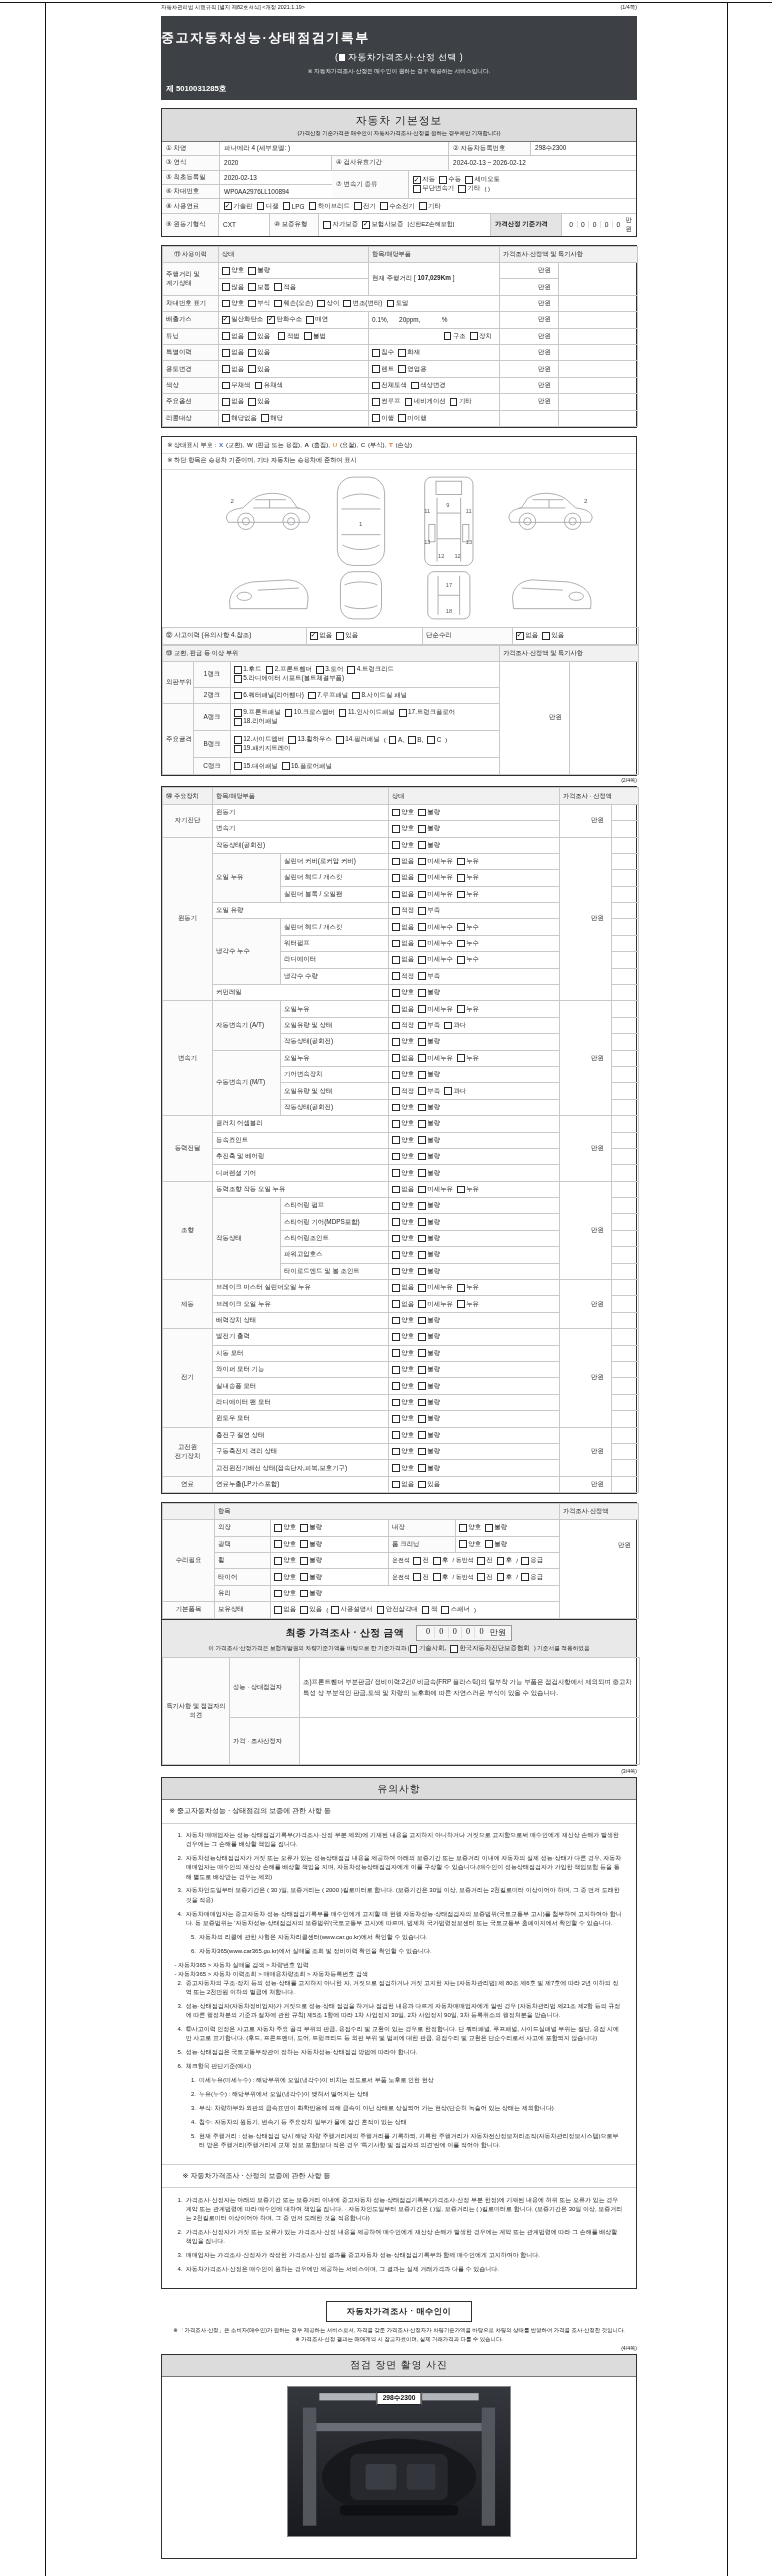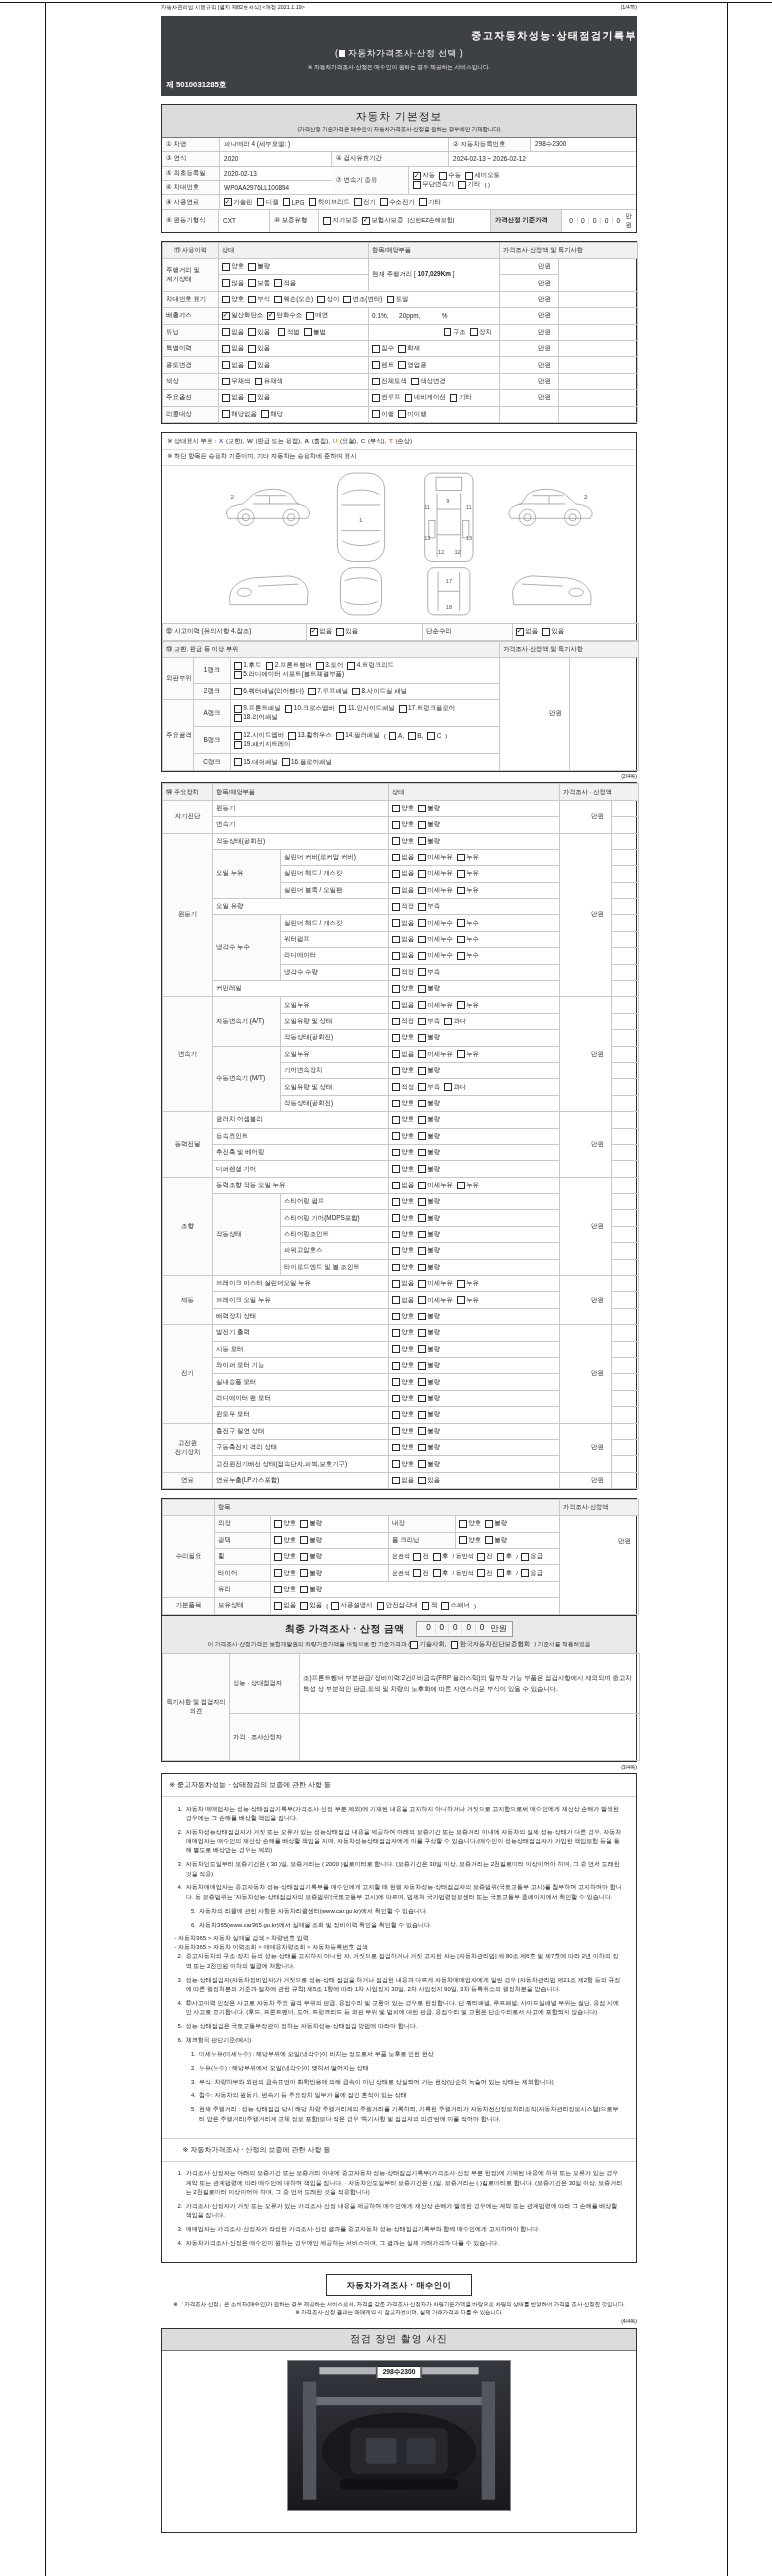--- a/index.html
+++ b/index.html
@@ -8,21 +8,21 @@
   .topline{position:absolute;top:1.5px;left:0;right:0;border-top:1px solid #141414;}
   .frame{position:absolute;top:1.5px;left:45px;right:45px;bottom:0;border-left:1px solid #141414;border-right:1px solid #141414;}
   .inner{position:absolute;top:2.6px;left:46px;width:680px;}
   .content{margin-left:115px;width:476px;}
   .meta{display:flex;justify-content:space-between;width:476px;margin-left:115px;font-size:5.4px;padding-top:1px;color:#222;}
   .meta .right{margin-right:0;}
   .pagemark{text-align:right;font-size:5.2px;color:#222;margin:1.5px 0 1.5px;}
 
   
   .titleblock{background:#3d4045;color:#fff;margin-top:5.2px;padding:13.4px 0 5.2px;}
-  .titleblock .t1{text-align:right;font-size:10px;font-weight:bold;letter-spacing:1.5px;}
+  .titleblock .t1{text-align:left;font-size:13px;font-weight:bold;letter-spacing:1.5px;}
   .titleblock .t2{text-align:center;font-size:8.8px;margin-top:5.2px;letter-spacing:0.5px;}
   .titleblock .sq{display:inline-block;width:5.7px;height:6.7px;background:#fff;margin:0 3.1px -0.5px 1px;}
   .titleblock .t3{text-align:center;font-size:5.7px;margin-top:3.6px;color:#eee;}
   .titleblock .docno{font-size:7.7px;font-weight:bold;margin:8.2px 0 1px 5.2px;text-align:left;}
 
   
   .sec{border:1.5px solid #2e3033;background:#fff;margin-top:7.7px;}
   .sec-head{background:#dcdcdc;text-align:center;padding:4.6px 0 3.6px;border-bottom:0.5px solid #777;}
   .sec-title{font-size:10.8px;font-weight:normal;letter-spacing:1px;}
   .sec-note{font-size:5.4px;margin-top:2.6px;color:#111;}
@@ -54,21 +54,21 @@
   .digit:last-child{border-right:none;}
 
   
   .legend{padding:4.1px 5.2px 3.1px;font-size:6.2px;border-bottom:0.5px solid #ddd;}
   .legend .code{font-weight:bold;margin:0 1px;}
   .legend2{padding:2.1px 5.2px 4.1px;font-size:6.2px;border-bottom:0.5px solid #ddd;}
 
   .diagram{padding:3.1px 0;text-align:center;}
 
   .remarks td{font-size:6.2px;}
-  .finalband{border-top:1.5px solid #2e3033;background:#e9e9e9;padding:5.2px 0 4.1px;text-align:center;}
+  .finalband{border-top:1.5px solid #2e3033;background:#e9e9e9;padding:5.2px 0 4.1px;text-align:center;font-family:Liberation Serif, serif;}
   .finalband .bigt{font-size:9.8px;font-weight:bold;letter-spacing:0.5px;vertical-align:middle;}
   .amountbox{display:inline-flex;background:#f6f6f6;border:0.5px solid #999;padding:1.5px 5.2px;margin-left:9.3px;vertical-align:middle;font-size:8.2px;}
   .amountbox .digit{width:12.4px;font-size:8.2px;}
   .finalnote{font-size:5.7px;margin-top:3.6px;}
 
   
   .notice-head-row{padding:6.2px 7.2px;font-size:7px;border-bottom:0.5px solid #cfcfcf;}
   .nbody{padding:7.2px 12.4px 9.3px 9.3px;border-bottom:0.5px solid #cfcfcf;}
   .nitem{display:flex;font-size:6px;line-height:1.55;margin-bottom:4.6px;}
   .nitem .nn{width:11.3px;flex:none;text-align:right;margin-right:3.1px;}
@@ -1374,20 +1374,23 @@
             <td class="lab" style="height:44px">가격 · 조사산정자</td>
             <td></td>
           </tr>
         </tbody>
           </table>
       </div>
 
       <div class="pagemark">(3/4쪽)</div>
 
       <div class="sec" style="margin-top:2.1px">
+        <div class="sec-head">
+          <div class="sec-title" style="font-size:9.8px">유의사항</div>
+        </div>
         <div class="notice-head-row">※ 중고자동차성능 · 상태점검의 보증에 관한 사항 등</div>
         <div class="nbody" id="noticeA">
             <div class="nitem">
               <span class="nn">1.</span>
               <span class="nt">자동차 매매업자는 성능·상태점검기록부(가격조사·산정 부분 제외)에 기재된 내용을 고지하지 아니하거나 거짓으로 고지함으로써 매수인에게 재산상 손해가 발생한 경우에는 그 손해를 배상할 책임을 집니다.</span>
             </div>
             <div class="nitem">
               <span class="nn">2.</span>
               <span class="nt">자동차성능상태점검자가 거짓 또는 오류가 있는 성능상태점검 내용을 제공하여 아래의 보증기간 또는 보증거리 이내에 자동차의 실제 성능·상태가 다른 경우, 자동차매매업자는 매수인의 재산상 손해를 배상할 책임을 지며, 자동차성능상태점검자에게 이를 구상할 수 있습니다.(매수인이 성능상태점검자가 가입한 책임보험 등을 통해 별도로 배상받는 경우는 제외)</span>
             </div>

